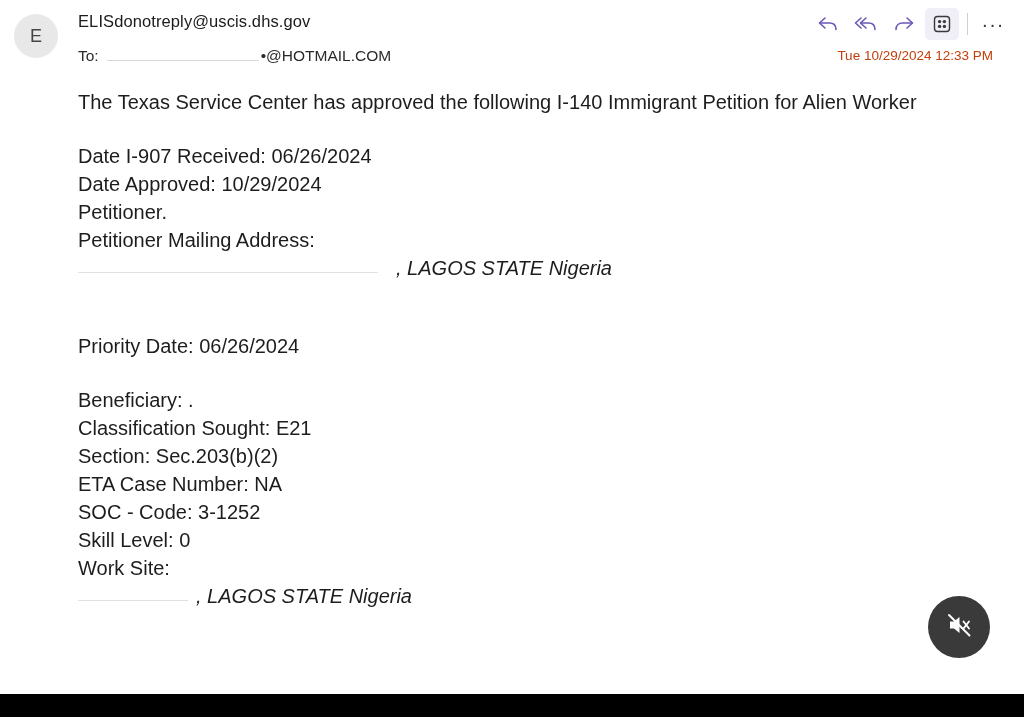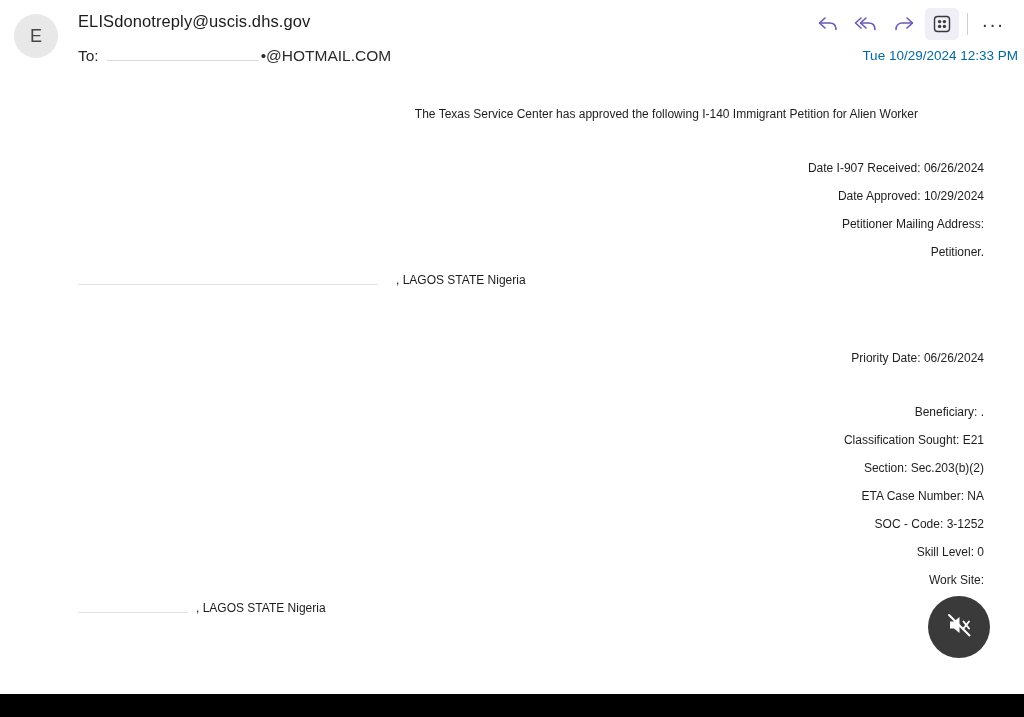--- a/index.html
+++ b/index.html
@@ -69,24 +69,24 @@
   }
   .to-redline {
     display: inline-block;
     width: 152px;
     height: 1px;
     background: #d7d7d7;
     margin: 0 2px 4px 0;
   }
   .timestamp {
     position: absolute;
-    right: 6px;
+    right: 31px;
     top: 48px;
     font-size: 13.5px;
-    color: #0369a1;
+    color: #c2410c;
     margin-left: 48px;
   }
   
   .actions {
     position: absolute;
     right: 14px;
     top: 8px;
     display: flex;
     align-items: center;
     gap: 4px;
@@ -114,39 +114,39 @@
   .dots {
     font-size: 20px;
     color: #3a3a3a;
     line-height: 1;
     letter-spacing: 1px;
   }
   
   .body-text {
     position: absolute;
     left: 78px;
-    top: 100px;
+    top: 88px;
     right: 40px;
-    font-size: 12px;
+    font-size: 20px;
     line-height: 28px;
     color: #1d1d1d;
-    text-align: right;
   }
   .para {
     margin: 0 0 0 0;
   }
   .intro {
     max-width: 840px;
   }
   .gap-md { height: 26px; }
   .gap-lg { height: 50px; }
   .line { white-space: pre; }
   .addr-line {
     position: relative;
     height: 28px;
+    font-style: italic;
   }
   .addr-rule {
     position: absolute;
     left: 0;
     top: 18px;
     width: 300px;
     height: 1px;
     background: #e0e0e0;
   }
   .addr-rule.short {
@@ -263,22 +263,22 @@
 
       <div class="para intro">
         <div class="line">The Texas Service Center has approved the following I-140 Immigrant Petition for Alien Worker</div>
       </div>
 
       <div class="gap-md"></div>
 
       <div class="para">
         <div class="line">Date I-907 Received: 06/26/2024</div>
         <div class="line">Date Approved: 10/29/2024</div>
+        <div class="line">Petitioner.</div>
         <div class="line">Petitioner Mailing Address:</div>
-        <div class="line">Petitioner.</div>
         <div class="addr-line">
           <span class="addr-rule"></span>
           <span class="addr-city">, LAGOS STATE Nigeria</span>
         </div>
       </div>
 
       <div class="gap-lg"></div>
 
       <div class="para">
         <div class="line">Priority Date: 06/26/2024</div>

